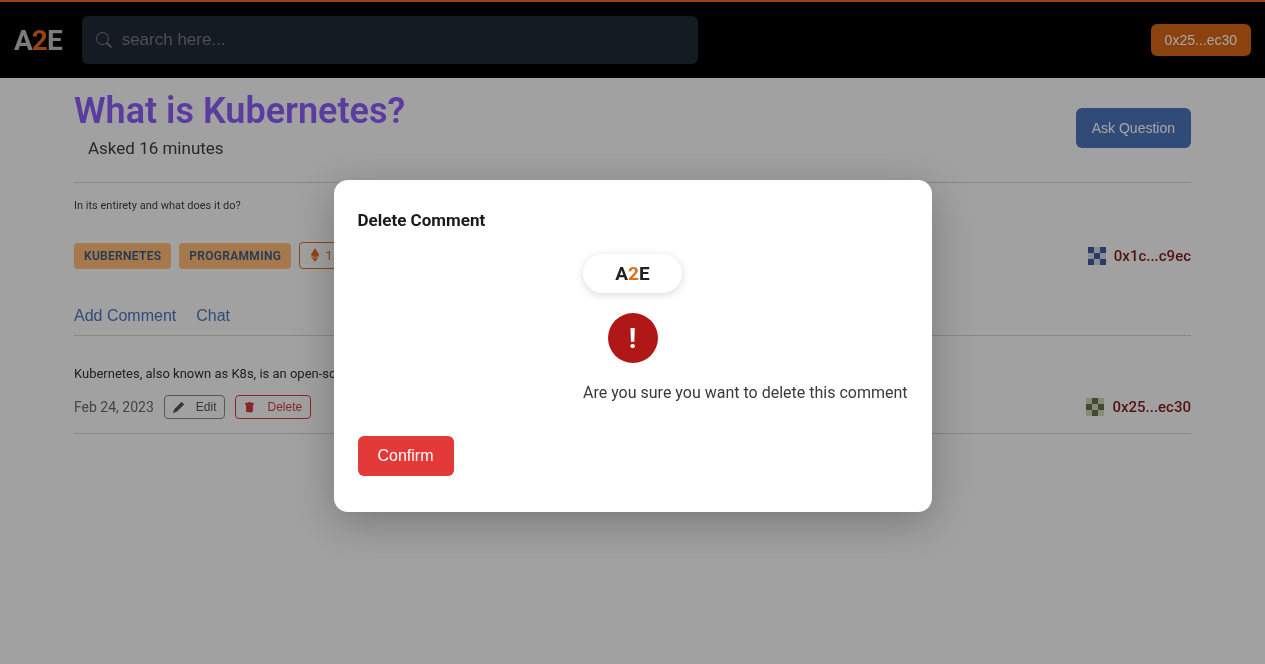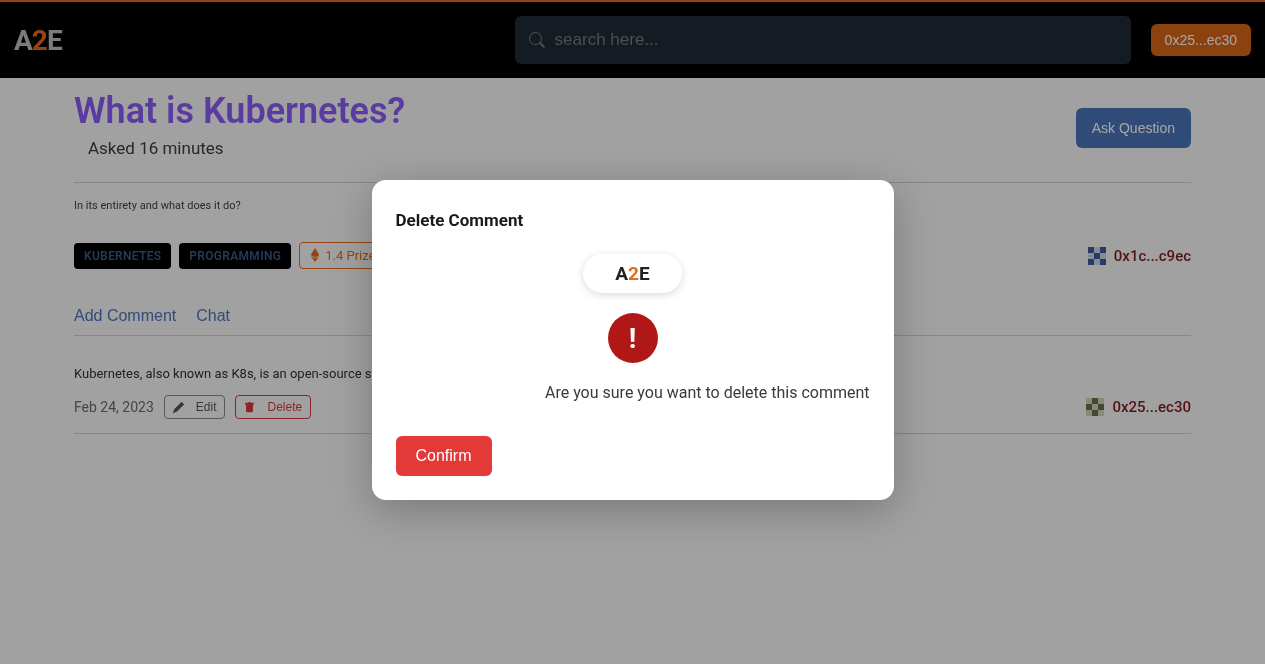--- a/index.html
+++ b/index.html
@@ -39,21 +39,21 @@
       letter-spacing: -1px;
     }
     
     .logo .two {
       color: #e36b1c;
     }
     
     .search-wrap {
       flex: 1;
       display: flex;
-      justify-content: flex-end;
+      justify-content: flex-start;
     }
     
     .search {
       width: 616px;
       height: 48px;
       background: #1f2a36;
       border-radius: 6px;
       display: flex;
       align-items: center;
       padding: 0 14px;
@@ -139,21 +139,21 @@
     }
     
     .tags-row {
       display: flex;
       align-items: center;
       gap: 8px;
       margin-bottom: 38px;
     }
     
     .tag {
-      background: #000000;
+      background: #fdba74;
       color: #3a5a8a;
       font-size: 12px;
       font-weight: 600;
       padding: 6px 10px;
       border-radius: 4px;
       letter-spacing: 0.3px;
     }
     
     .prize {
       border: 1px solid #e36b1c;
@@ -250,22 +250,22 @@
       background: rgba(0,0,0,0.35);
       display: flex;
       align-items: flex-start;
       justify-content: center;
       padding-top: 180px;
     }
     
     .modal {
       background: #fff;
       border-radius: 14px;
-      width: 522px;
-      padding: 30px 24px 24px 24px;
+      width: 598px;
+      padding: 30px 24px 36px 24px;
       box-shadow: 0 10px 40px rgba(0,0,0,0.25);
     }
     
     .modal-title {
       font-size: 17px;
       font-weight: 700;
       color: #1a1a1a;
       margin-bottom: 24px;
     }
     

